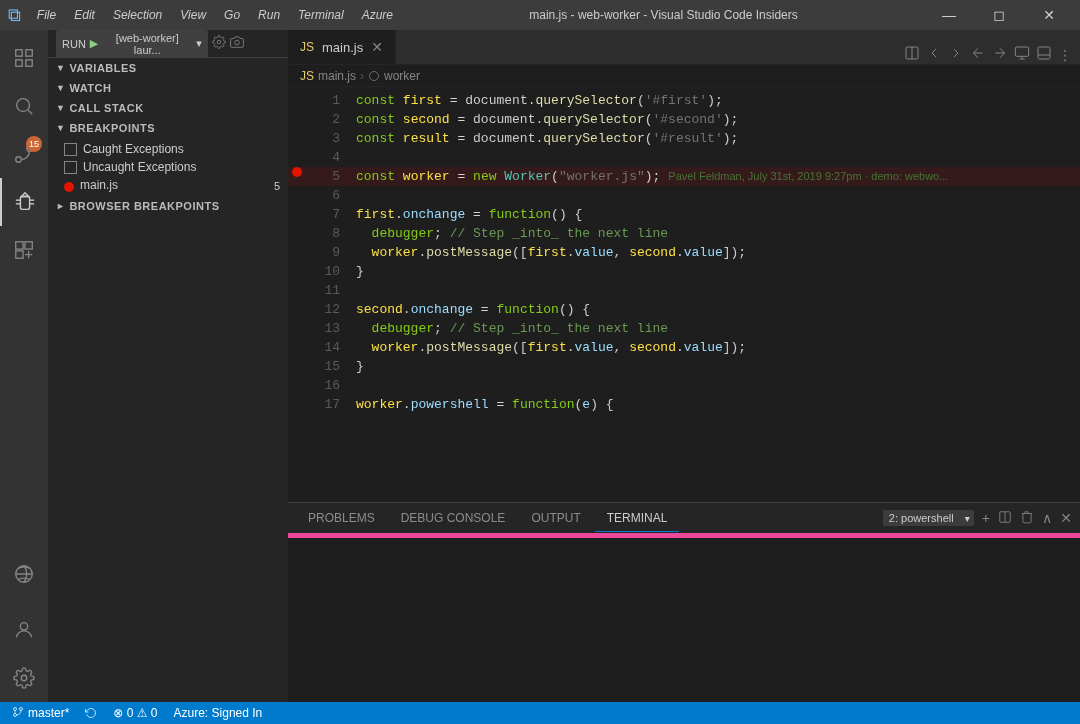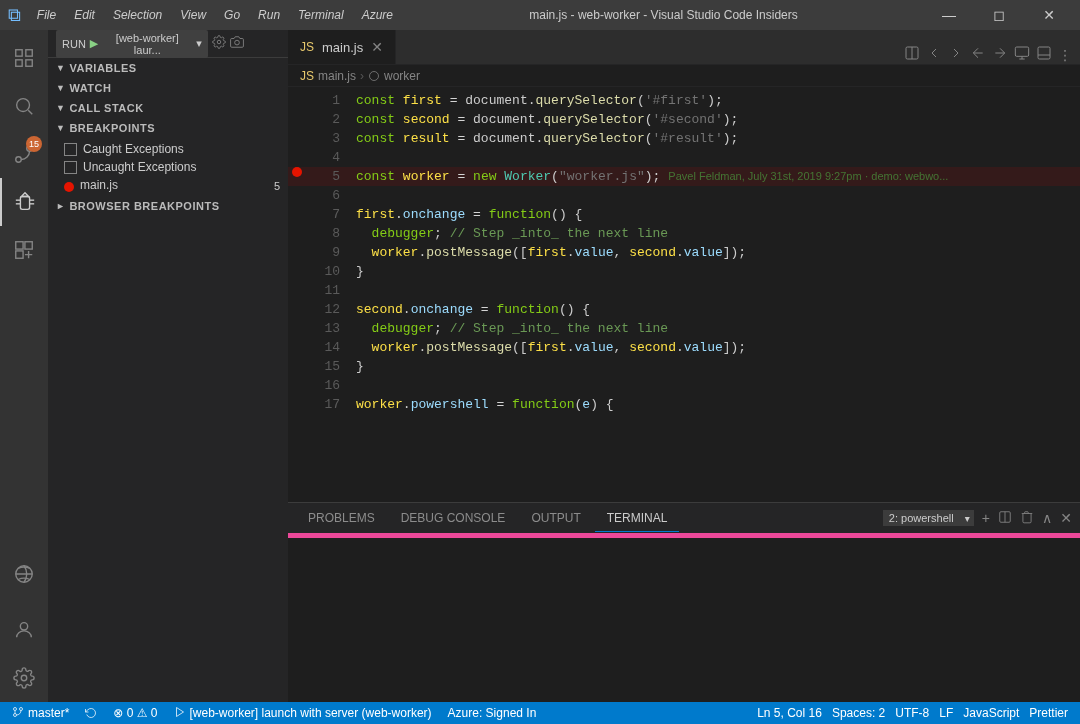--- a/index.html
+++ b/index.html
@@ -787,41 +787,15 @@
   <div class="status-item">
     <svg width="12" height="12" viewBox="0 0 24 24" fill="none" stroke="white" stroke-width="1.5">
       <polyline points="1 4 1 10 7 10"></polyline>
         <path d="M3.51 15a9 9 0 102.13-9.36L1 10"></path>
     </svg>
   </div>
   <div class="status-item">
     <span>⊗ 0  ⚠ 0</span>
   </div>
   <div class="status-item">
-    <svg width="12" height="12" viewBox="0 0 24 24" fill="none" stroke="white" stroke-width="1.5">
-      <polygon points="5 3 19 12 5 21 5 3"></polygon>
-    </svg>
-    <span>[web-worker] launch with server (web-worker)</span>
-  </div>
-  <div class="status-item">
     <span>Azure: Signed In</span>
   </div>
-  <div class="status-right">
-    <div class="status-item">
-      <span>Ln 5, Col 16</span>
-    </div>
-    <div class="status-item">
-      <span>Spaces: 2</span>
-    </div>
-    <div class="status-item">
-      <span>UTF-8</span>
-    </div>
-    <div class="status-item">
-      <span>LF</span>
-    </div>
-    <div class="status-item">
-      <span>JavaScript</span>
-    </div>
-    <div class="status-item">
-      <span>Prettier</span>
-    </div>
-  </div>
 </div>
 
 </body></html>

